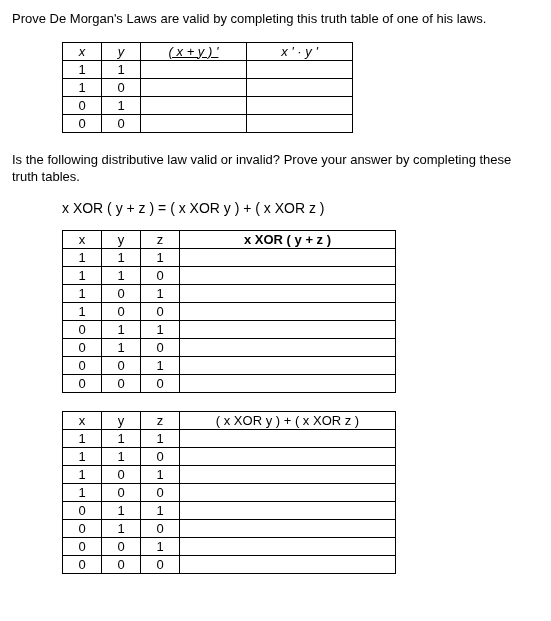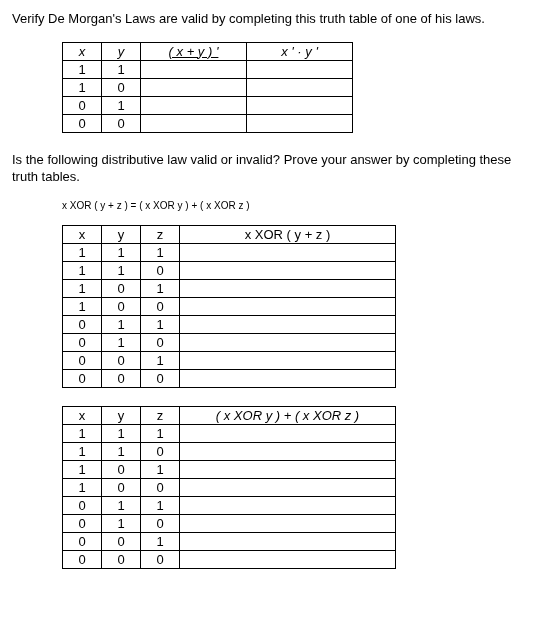--- a/index.html
+++ b/index.html
@@ -27,33 +27,33 @@
     font-family: Verdana, Arial, sans-serif;
     font-size: 13px;
     font-weight: normal;
     height: 17px;
     padding: 0;
     line-height: 17px;
   }
   .col-narrow { width: 38px; }
   .col-wide-a { width: 105px; text-decoration: underline; }
   .col-wide-b { width: 105px; }
-  .col-wide-c { width: 215px; }
-  .col-wide-d { width: 215px; font-style: italic; }
+  .col-wide-c { width: 215px; font-weight: bold; }
+  .col-wide-d { width: 215px; }
   .italic { font-style: italic; }
   .formula {
     margin-left: 50px;
     margin-bottom: 14px;
-    font-size: 10px;
+    font-size: 14px;
   }
 </style>
 </head>
 <body>
 
-<div class="instr">Verify De Morgan's Laws are valid by completing this truth table of one of his laws.</div>
+<div class="instr">Prove De Morgan's Laws are valid by completing this truth table of one of his laws.</div>
 
 <table>
   <tbody>
       <tr>
     <td class="col-narrow italic">x</td>
     <td class="col-narrow italic">y</td>
     <td class="col-wide-a italic">( x + y ) '</td>
     <td class="col-wide-b italic">x '  ·  y '</td>
   </tr>
   <tr>

